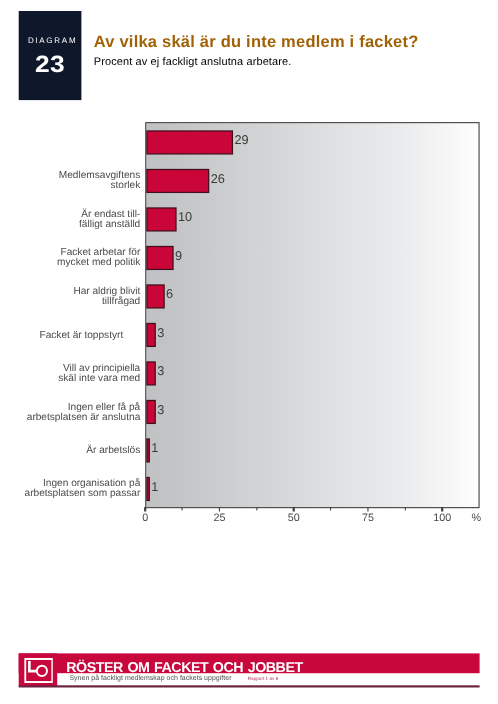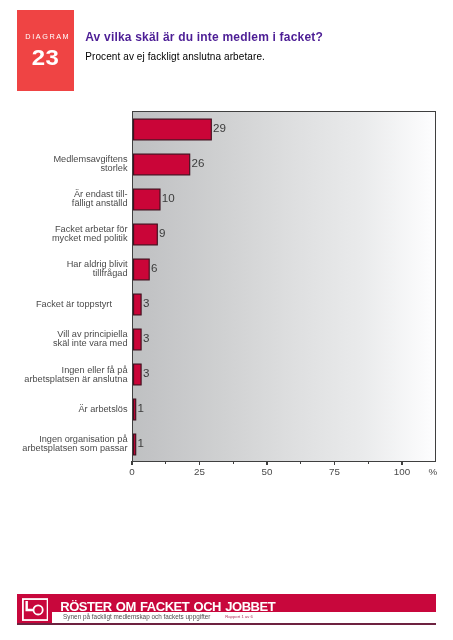--- a/index.html
+++ b/index.html
@@ -7,34 +7,34 @@
     width:453px;height:640px;background:#ffffff;
     font-family:"Liberation Sans",sans-serif;
     -webkit-font-smoothing:antialiased;
     position:relative;overflow:hidden;
   }
   .page{position:absolute;inset:0;}
 
   
   .badge{
     position:absolute;left:17px;top:10px;width:57px;height:81px;
-    background:#ef4444;
+    background:#0f172a;
   }
   .badge-word{
     position:absolute;left:2.3px;top:22.0px;width:57px;text-align:center;
     color:#ffffff;font-size:7.3px;letter-spacing:1.55px;font-weight:400;
   }
   .badge-num{
     position:absolute;left:0;top:35.8px;width:57px;text-align:center;
     color:#ffffff;font-size:21.4px;font-weight:700;letter-spacing:0.4px;
     transform:scaleX(1.12);transform-origin:50% 50%;
   }
   .title{
     position:absolute;left:85.2px;top:29.6px;
-    font-size:12px;font-weight:700;color:#4c1d95;letter-spacing:0.2px;
+    font-size:15px;font-weight:700;color:#a16207;letter-spacing:0.2px;
   }
   .subtitle{
     position:absolute;left:85.2px;top:51.4px;
     font-size:10px;font-weight:400;color:#000000;letter-spacing:0.1px;
   }
 
   
   .plot{
     position:absolute;left:131.8px;top:110.8px;width:304px;height:351.2px;
     background:linear-gradient(to right,#bfc1c2 0%,#c2c3c5 5.6%,#cfd0d1 28.8%,#dedfe0 53.5%,#eaebec 76.6%,#fcfcfd 98%,#fdfdfe 100%);

